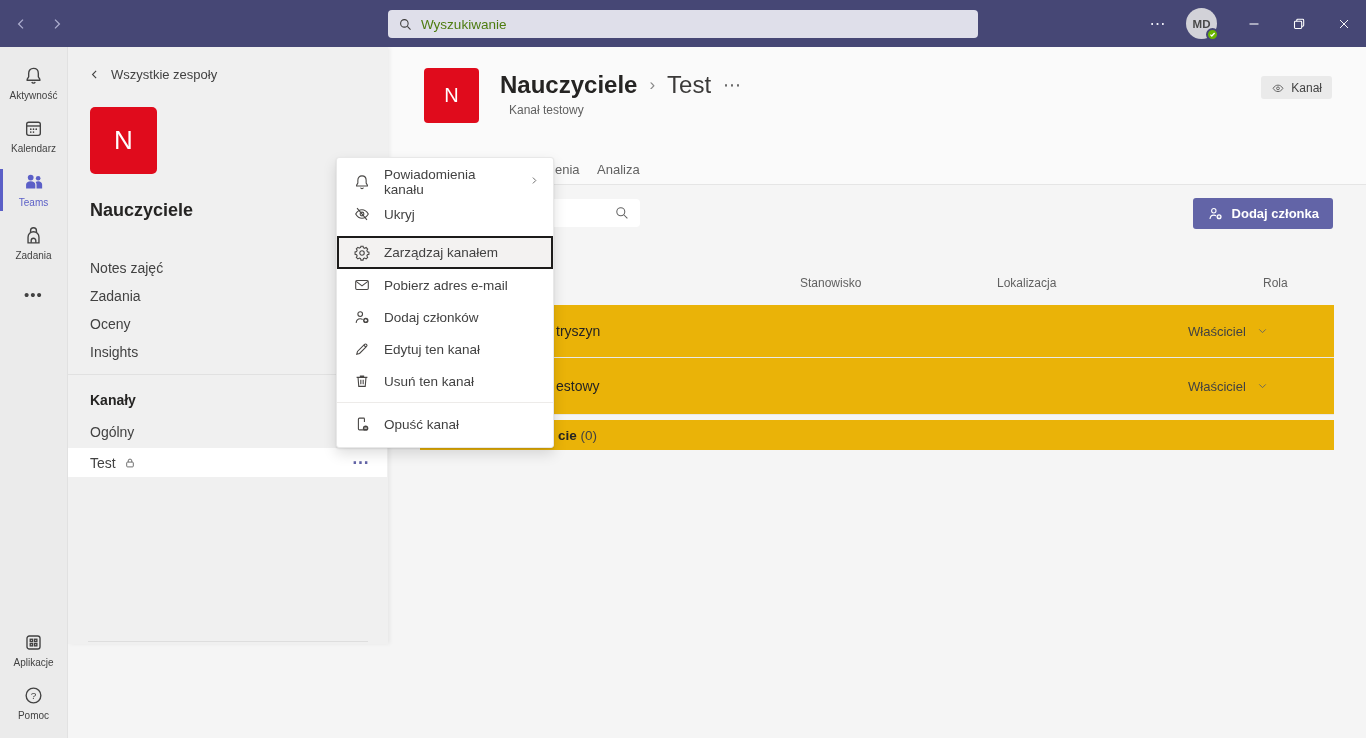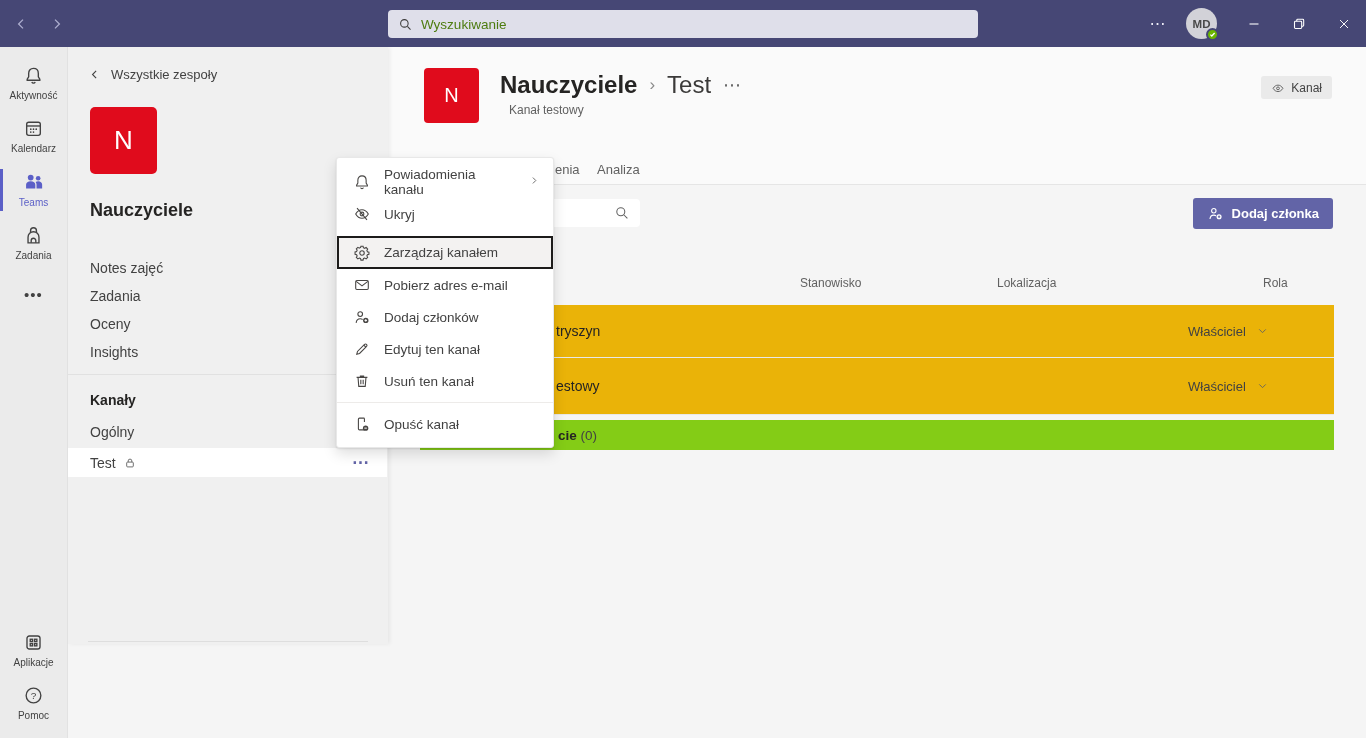--- a/index.html
+++ b/index.html
@@ -89,21 +89,21 @@
   .tbl-headers { position:absolute; left:0; right:0; top:229px; height:16px; font-size:12px; color:#616161; }
   .tbl-headers .col1 { position:absolute; left:412px; }
   .tbl-headers .col2 { position:absolute; left:592px;margin-left:17px; }
   .tbl-headers .col3 { position:absolute; left:875px; }
   .member-row { position:absolute; left:32px; right:32px; background:#eab308; border-bottom:1px solid #E8E8E8; }
   .row1 { top:258px; height:53px; } .row2 { top:311px; height:57px; }
   .row-name { position:absolute; left:136px; top:50%; transform:translateY(-50%); font-size:14px; color:#252423; }
   .row-role { position:absolute; left:768px; top:50%; transform:translateY(-50%); display:flex; align-items:center;
     gap:10px; font-size:13px; color:#424242; cursor:pointer; }
   .row-role svg { stroke:#616161; }
-  .guest-band { position:absolute; left:32px; right:32px; top:373px; height:30px; background:#84cc16;
+  .guest-band { position:absolute; left:32px; right:32px; top:373px; height:30px; background:#eab308;
     display:flex; align-items:center; }
   .guest-label { position:absolute; left:138px; font-size:13.5px; color:#252423; }
   .guest-label b { font-weight:bold; }
   .guest-count { font-weight:normal; color:#424242; }
 
   
   .ctx-menu { position:absolute; left:336px; top:157px; width:218px; background:#FFFFFF;
     border:1px solid #E8E8E8; border-radius:3px; box-shadow:0 6px 14px rgba(0,0,0,0.13), 0 1px 2px rgba(0,0,0,0.1);
     z-index:50; padding:8px 0 7px; }
   .ctx-item { height:32px; display:flex; align-items:center; padding:0 12px 0 16px; gap:13px;

